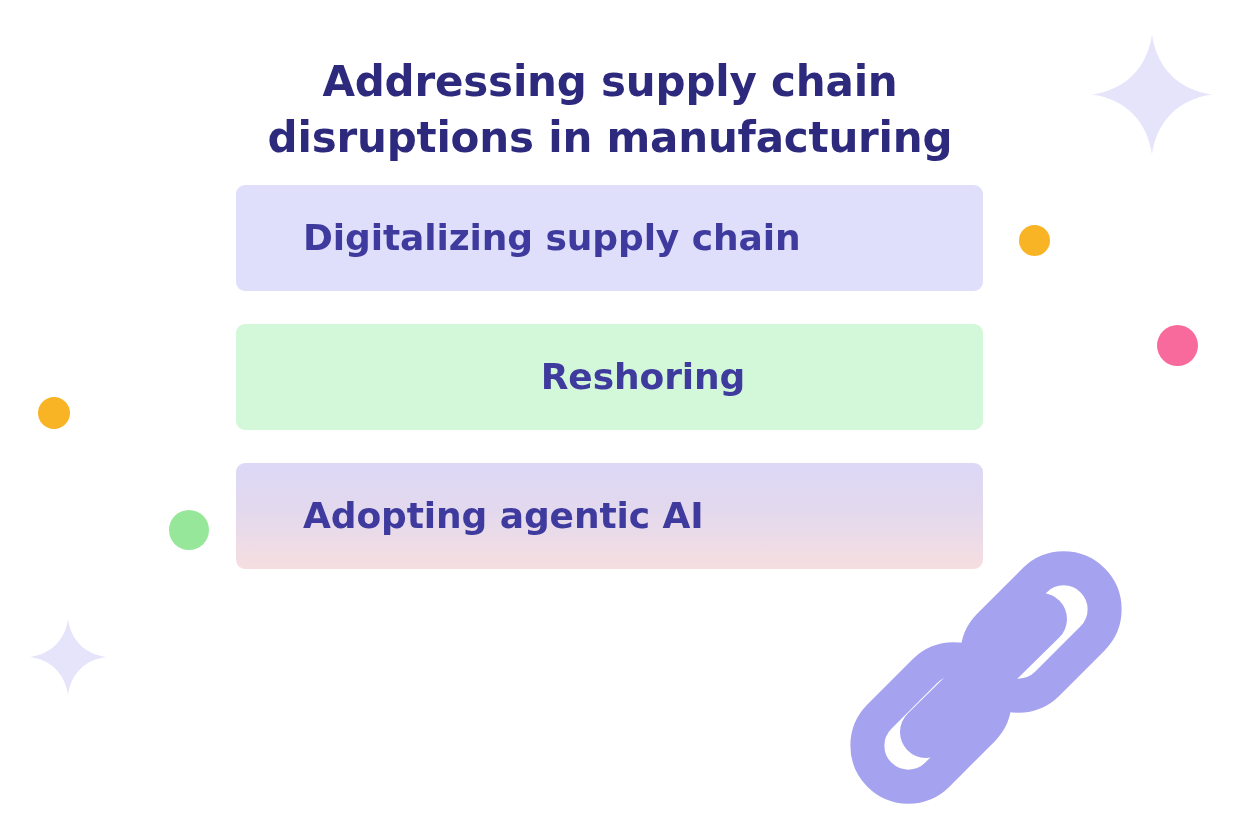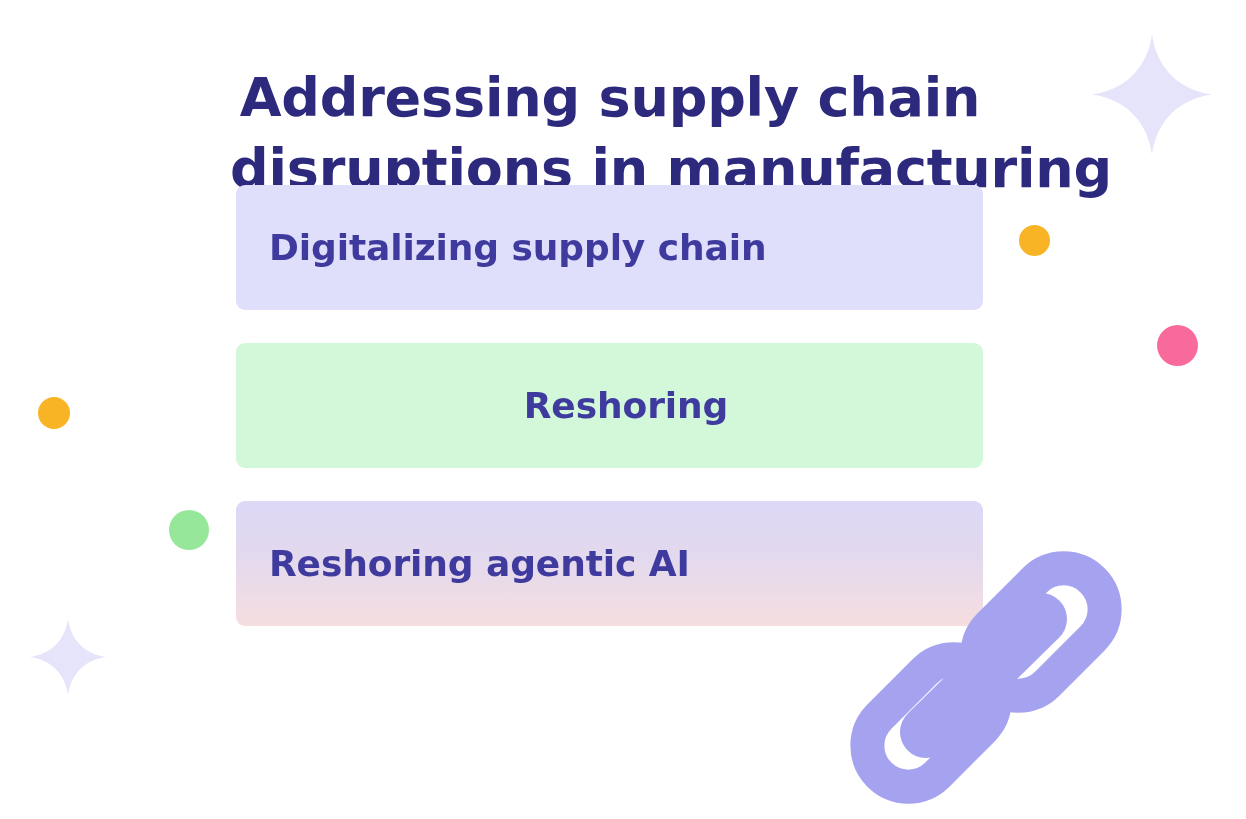--- a/index.html
+++ b/index.html
@@ -24,47 +24,47 @@
   }
 
   
   .title {
     position: absolute;
     left: 230px;
     top: 26px;
     width: 760px;
     text-align: center;
     color: #2d2a7e;
-    font-size: 54px;
+    font-size: 42px;
     font-weight: 700;
     line-height: 1.32;
     letter-spacing: -0.2px;
     font-family: "DejaVu Sans", "Liberation Sans", sans-serif;
   }
   .title-line {
     display: block;
     white-space: nowrap;
   }
 
   
   .bars {
     position: absolute;
     left: 236px;
     top: 185px;
     width: 747px;
   }
   .bar {
     position: relative;
-    height: 125px;
+    height: 106px;
     border-radius: 9px;
     margin-bottom: 33px;
     display: flex;
     align-items: center;
     box-sizing: border-box;
-    padding-left: 33px;
+    padding-left: 67px;
   }
   .bar:last-child { margin-bottom: 0; }
 
   .bar-label {
     color: #3f3b9e;
     font-size: 36px;
     font-weight: 700;
     letter-spacing: -0.1px;
     line-height: 1;
     white-space: nowrap;
@@ -158,21 +158,21 @@
   <div class="dot dot-green-left"></div>
 
   <div class="bars">
     <div class="bar bar-1">
       <span class="bar-label">Digitalizing supply chain</span>
     </div>
     <div class="bar bar-2">
       <span class="bar-label">Reshoring</span>
     </div>
     <div class="bar bar-4">
-      <span class="bar-label">Reshoring agentic AI</span>
+      <span class="bar-label">Adopting agentic AI</span>
     </div>
   </div>
 
   <div class="chain">
     <svg viewBox="0 0 320 292" aria-hidden="true">
       <g fill="none" stroke="#a5a3ef" stroke-linecap="round">
 
         <g transform="rotate(-45 215 105)">
           <rect x="142" y="64" width="146" height="82" rx="41" ry="41" stroke-width="34"></rect>
         </g>

